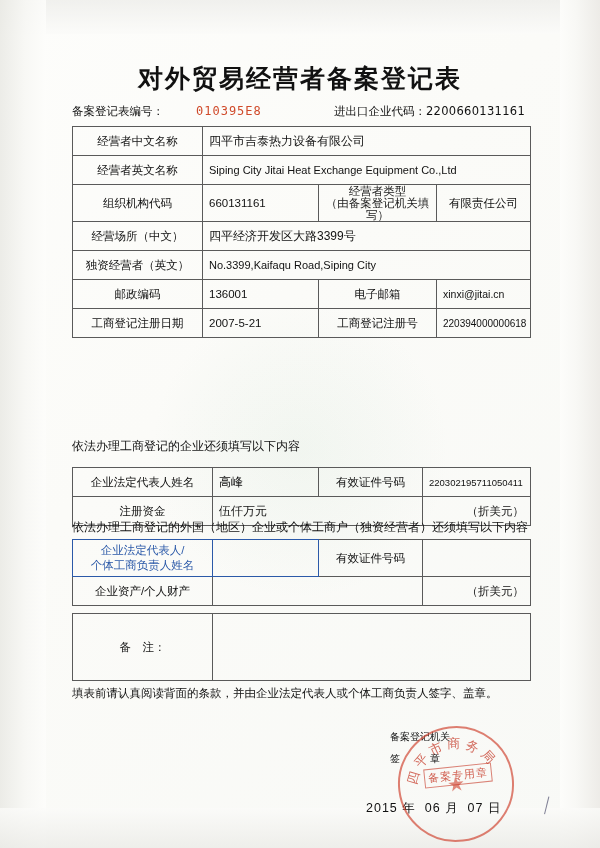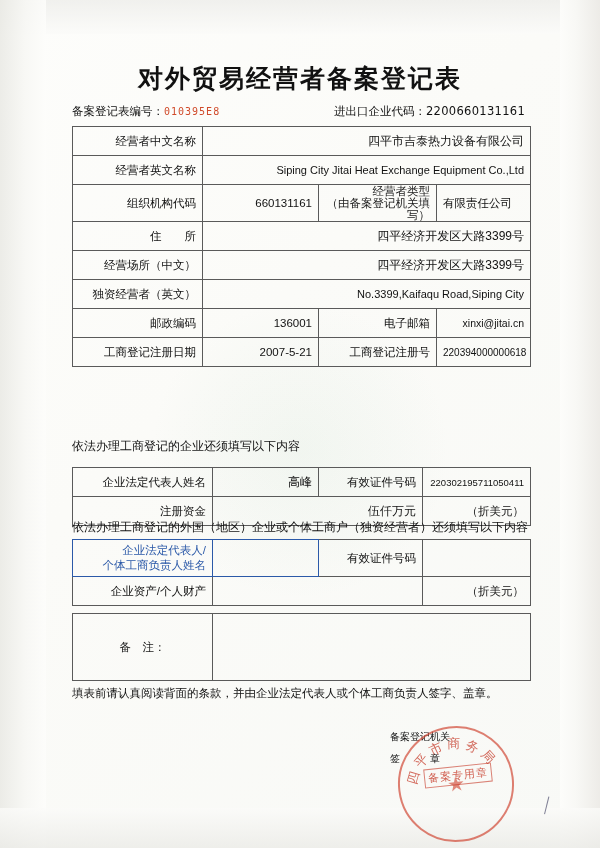--- a/index.html
+++ b/index.html
@@ -78,21 +78,22 @@
     font-size: 11.5px;
     color: #111;
   }
   .hdr-left {
     position: absolute; left: 0; top: 0;
   }
   .hdr-left .num {
     color: #d04a2a;
     font-family: "DejaVu Sans Mono", monospace;
     letter-spacing: 1px;
-    font-size: 10px;
+    font-size: 12px;
+    margin-left: 32px;
   }
   .hdr-right {
     position: absolute; left: 262px; top: 0;
   }
   .hdr-right .code {
     font-family: "DejaVu Sans", sans-serif;
     font-size: 11.5px;
     letter-spacing: .3px;
   }
 
@@ -103,21 +104,20 @@
     width: 458px;
     border-collapse: collapse;
     table-layout: fixed;
   }
   table.main td {
     border: 1px solid #5a5a5a;
     height: 28px;
     font-size: 11.5px;
     padding: 0 6px;
     vertical-align: middle;
-    text-align: right;
   }
   td.label {
     text-align: center;
     color: #111;
     white-space: nowrap;
   }
   td.value {
     text-align: left;
     color: #111;
   }
@@ -269,25 +269,21 @@
           <td class="label">经营者英文名称</td>
           <td class="value en" colspan="3">Siping City Jitai Heat Exchange Equipment Co.,Ltd</td>
         </tr>
         <tr>
           <td class="label">组织机构代码</td>
           <td class="value">660131161</td>
           <td class="small2">
             <span>经营者类型</span><br>
             <span>（由备案登记机关填写）</span>
           </td>
-          <td class="value" style="text-align:left">有限责任公司</td>
-        </tr>
-        <tr>
-          <td class="label">住　　所</td>
-          <td class="value cn" colspan="3">四平经济开发区大路3399号</td>
+          <td class="value" style="text-align:center">有限责任公司</td>
         </tr>
         <tr>
           <td class="label">经营场所（中文）</td>
           <td class="value cn" colspan="3">四平经济开发区大路3399号</td>
         </tr>
         <tr>
           <td class="label">独资经营者（英文）</td>
           <td class="value en" colspan="3">No.3399,Kaifaqu Road,Siping City</td>
         </tr>
         <tr>
@@ -369,20 +365,28 @@
       </tbody>
     </table>
 
     <div class="footnote" style="top:686px">填表前请认真阅读背面的条款，并由企业法定代表人或个体工商负责人签字、盖章。</div>
 
     <div class="sign-block" style="top:726px">
       <div>备案登记机关</div>
       <div class="sign-line2">签　章</div>
     </div>
 
+    <div class="date-line" style="top:800px">
+      <span>2015</span>
+      <span>年</span>
+      &nbsp;<span>06</span>
+      <span>月</span>
+      &nbsp;<span>07</span>
+      <span>日</span>
+    </div>
 
     <div class="stamp">
       <svg class="arc-text" viewBox="0 0 112 112">
         <defs>
           <path id="arcpath" d="M 16,60 A 40,40 0 0 1 96,60"></path>
         </defs>
         <text font-size="13" fill="rgba(196,48,30,0.72)" letter-spacing="4">
           <textPath href="#arcpath" startOffset="6%">四平市商务局</textPath>
         </text>
       </svg>

